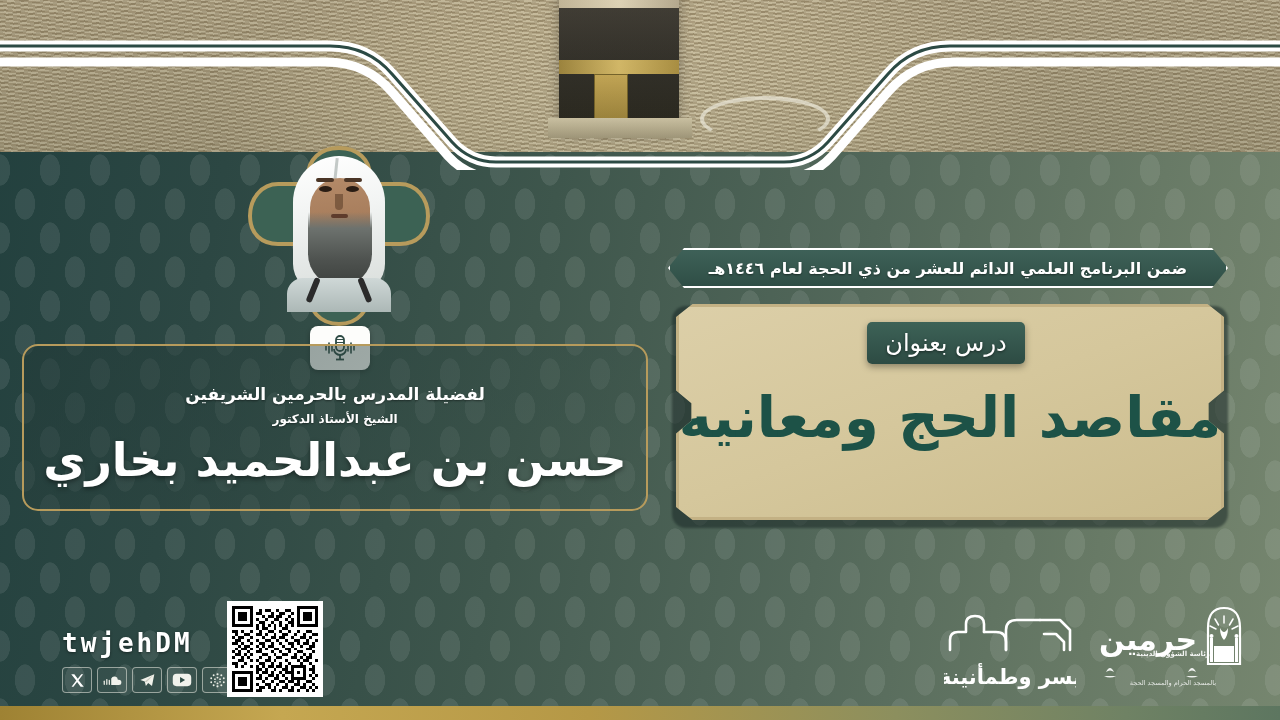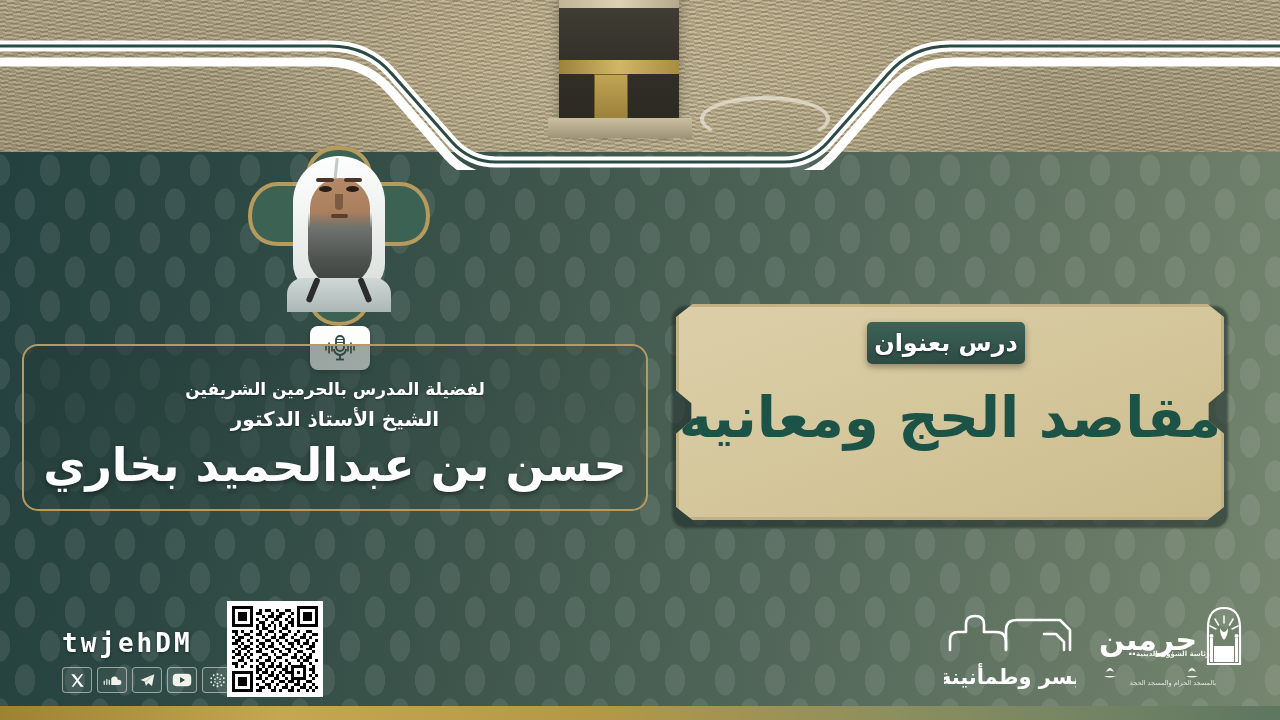--- a/index.html
+++ b/index.html
@@ -206,21 +206,21 @@
   #speaker-title-1 {
     color: #ffffff;
     font-size: 17px;
     font-weight: bold;
     letter-spacing: -.2px;
     text-shadow: 0 1px 2px rgba(0,0,0,.4);
     margin-top: 22px;
   }
   #speaker-title-2 {
     color: #ffffff;
-    font-size: 20px;
+    font-size: 12px;
     font-weight: bold;
     text-shadow: 0 1px 2px rgba(0,0,0,.4);
     margin-top: 8px;
   }
   #speaker-name {
     color: #ffffff;
     font-size: 46px;
     font-weight: bold;
     line-height: 1.15;
     margin-top: 8px;
@@ -284,21 +284,21 @@
     margin-top: 12px;
   }
   #lesson-label {
     position: absolute;
     left: 867px; top: 322px;
     width: 158px; height: 42px;
     background: linear-gradient(180deg,#3d6257,#2d4b43);
     border-radius: 5px;
     color: #ffffff;
     font-size: 24px;
-    font-weight: bold;
+    font-weight: normal;
     display: flex;
     align-items: center;
     justify-content: center;
     text-shadow: 0 1px 3px rgba(0,0,0,.5);
     box-shadow: 0 3px 7px rgba(0,0,0,.35);
     white-space: nowrap;
   }
 
   
   #handle-block { position: absolute; left: 62px; top: 628px; }
@@ -442,20 +442,21 @@
       <line x1="13" y1="26.5" x2="21" y2="26.5" stroke="#2d4a44" stroke-width="1.8"></line>
     </svg>
   </div>
 
   <div id="speaker-panel">
     <div id="speaker-title-1">لفضيلة المدرس بالحرمين الشريفين</div>
     <div id="speaker-title-2">الشيخ الأستاذ الدكتور</div>
     <div id="speaker-name">حسن بن عبدالحميد بخاري</div>
   </div>
 
+  <div id="program-banner">ضمن البرنامج العلمي الدائم للعشر من ذي الحجة لعام ١٤٤٦هـ</div>
 
   <div id="title-card-shadow"></div>
   <div id="title-card">
     <div id="lesson-title">مقاصد الحج ومعانيه</div>
   </div>
   <div id="lesson-label">درس بعنوان</div>
 
   <div id="handle-block">
     <div id="handle-text">twjehDM</div>
     <div id="social-row">

